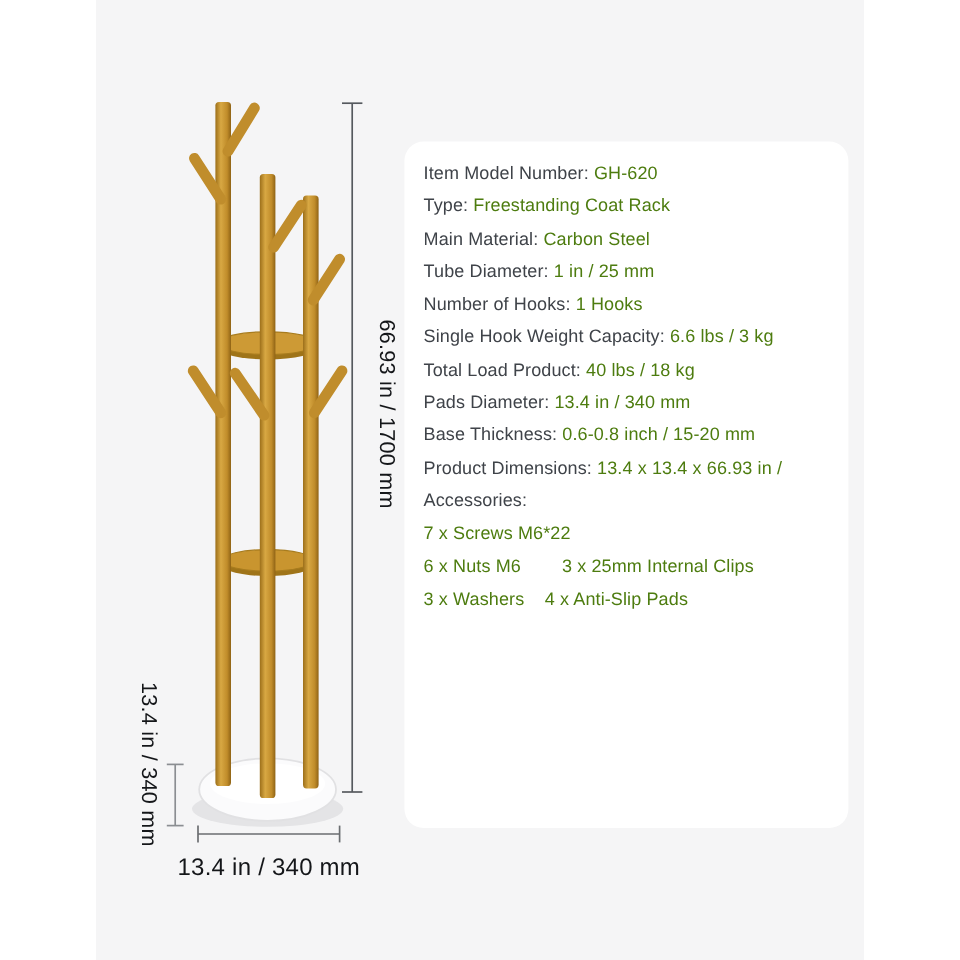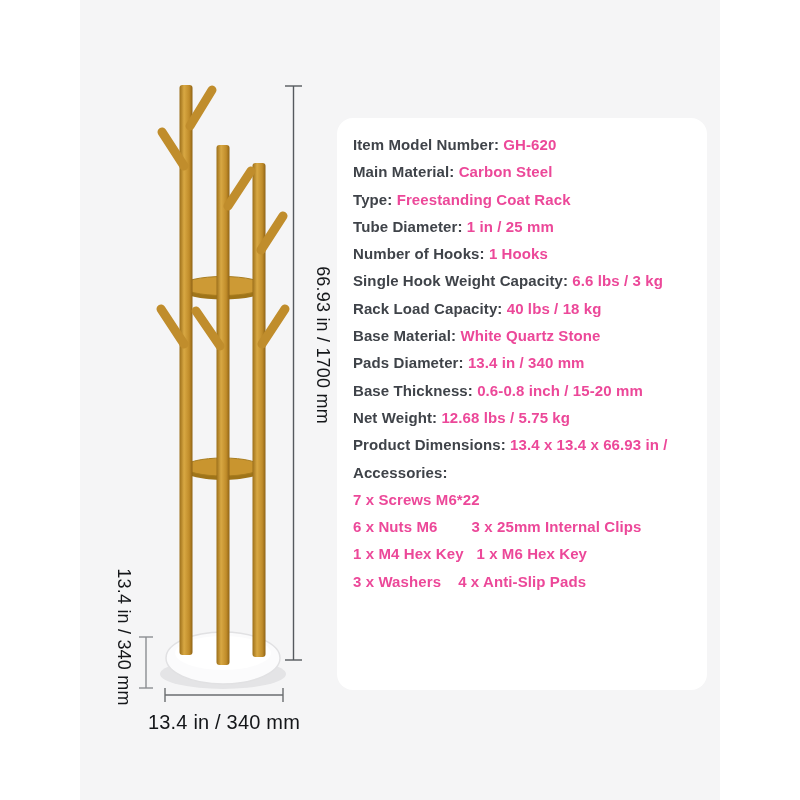--- a/index.html
+++ b/index.html
@@ -4,22 +4,22 @@
 <style>
   html,body{margin:0;padding:0;width:800px;height:800px;background:#ffffff;overflow:hidden;
     font-family:"Liberation Sans","DejaVu Sans",sans-serif;}
   .stage{position:relative;width:800px;height:800px;background:#ffffff;}
   .canvas{position:absolute;left:80px;top:0;width:640px;height:800px;background:#f5f5f6;}
   .rack-svg{position:absolute;left:0;top:0;width:800px;height:800px;display:block;}
   .spec-card{position:absolute;left:337px;top:118px;width:370px;height:572px;background:#ffffff;
     border-radius:16px;box-sizing:border-box;padding:13px 16px;}
   .spec-line{font-size:15px;line-height:27.3px;white-space:pre-wrap;color:#3f4349;
     letter-spacing:.1px;}
-  .spec-line .lb{color:#3f4349;font-weight:700;}
-  .spec-line .vl{color:#ec4899;font-weight:700;}
+  .spec-line .lb{color:#3f4349;font-weight:400;}
+  .spec-line .vl{color:#4d7c0f;font-weight:400;}
   svg text{font-family:"Liberation Sans","DejaVu Sans",sans-serif;}
   .dim-text{fill:#141619;font-size:18px;letter-spacing:.2px;}
   .dim-text-bottom{fill:#141619;font-size:20px;letter-spacing:.2px;}
 </style>
 </head>
 <body>
 
 <div class="stage">
   <div class="canvas"></div>
 
@@ -73,30 +73,27 @@
     <g stroke="#6a6d70" stroke-width="1.4">
       <line x1="165" y1="695" x2="283" y2="695"></line>
       <line x1="165" y1="688" x2="165" y2="702"></line>
       <line x1="283" y1="688" x2="283" y2="702"></line>
     </g>
     <text class="dim-text-bottom" x="224" y="729" text-anchor="middle">13.4 in / 340 mm</text>
   </svg>
 
   <div class="spec-card">
     <div class="spec-line"><span class="lb">Item Model Number: </span><span class="vl">GH-620</span></div>
+    <div class="spec-line"><span class="lb">Type: </span><span class="vl">Freestanding Coat Rack</span></div>
     <div class="spec-line"><span class="lb">Main Material: </span><span class="vl">Carbon Steel</span></div>
-    <div class="spec-line"><span class="lb">Type: </span><span class="vl">Freestanding Coat Rack</span></div>
     <div class="spec-line"><span class="lb">Tube Diameter: </span><span class="vl">1 in / 25 mm</span></div>
     <div class="spec-line"><span class="lb">Number of Hooks: </span><span class="vl">1 Hooks</span></div>
     <div class="spec-line"><span class="lb">Single Hook Weight Capacity: </span><span class="vl">6.6 lbs / 3 kg</span></div>
-    <div class="spec-line"><span class="lb">Rack Load Capacity: </span><span class="vl">40 lbs / 18 kg</span></div>
-    <div class="spec-line"><span class="lb">Base Material: </span><span class="vl">White Quartz Stone</span></div>
+    <div class="spec-line"><span class="lb">Total Load Product: </span><span class="vl">40 lbs / 18 kg</span></div>
     <div class="spec-line"><span class="lb">Pads Diameter: </span><span class="vl">13.4 in / 340 mm</span></div>
     <div class="spec-line"><span class="lb">Base Thickness: </span><span class="vl">0.6-0.8 inch / 15-20 mm</span></div>
-    <div class="spec-line"><span class="lb">Net Weight: </span><span class="vl">12.68 lbs / 5.75 kg</span></div>
     <div class="spec-line"><span class="lb">Product Dimensions: </span><span class="vl">13.4 x 13.4 x 66.93 in /</span></div>
     <div class="spec-line"><span class="lb">Accessories:</span><span class="vl"></span></div>
     <div class="spec-line"><span class="lb"></span><span class="vl">7 x Screws M6*22</span></div>
     <div class="spec-line"><span class="lb"></span><span class="vl">6 x Nuts M6        3 x 25mm Internal Clips</span></div>
-    <div class="spec-line"><span class="lb"></span><span class="vl">1 x M4 Hex Key   1 x M6 Hex Key</span></div>
     <div class="spec-line"><span class="lb"></span><span class="vl">3 x Washers    4 x Anti-Slip Pads</span></div>
   </div>
 </div>
 
 </body></html>

